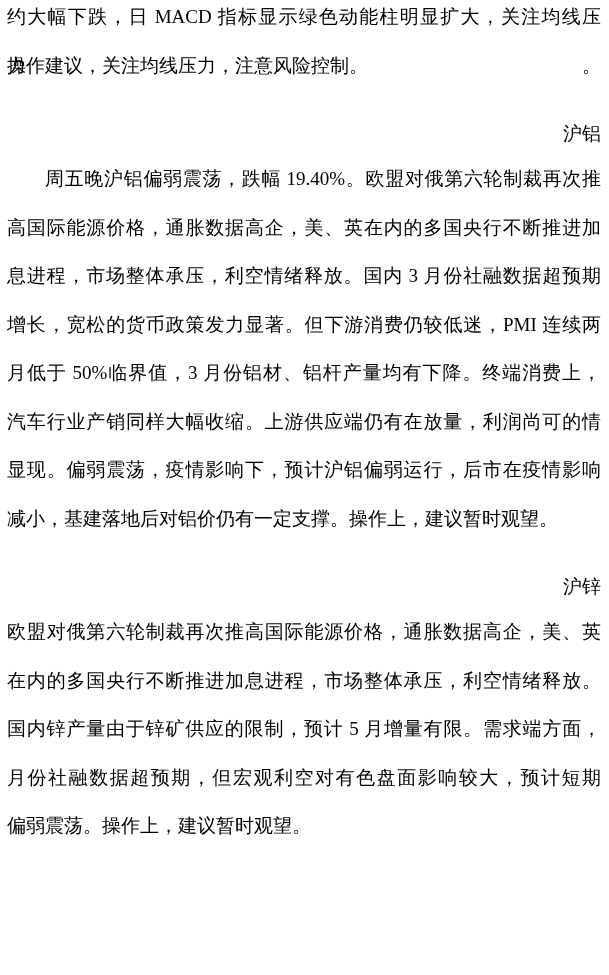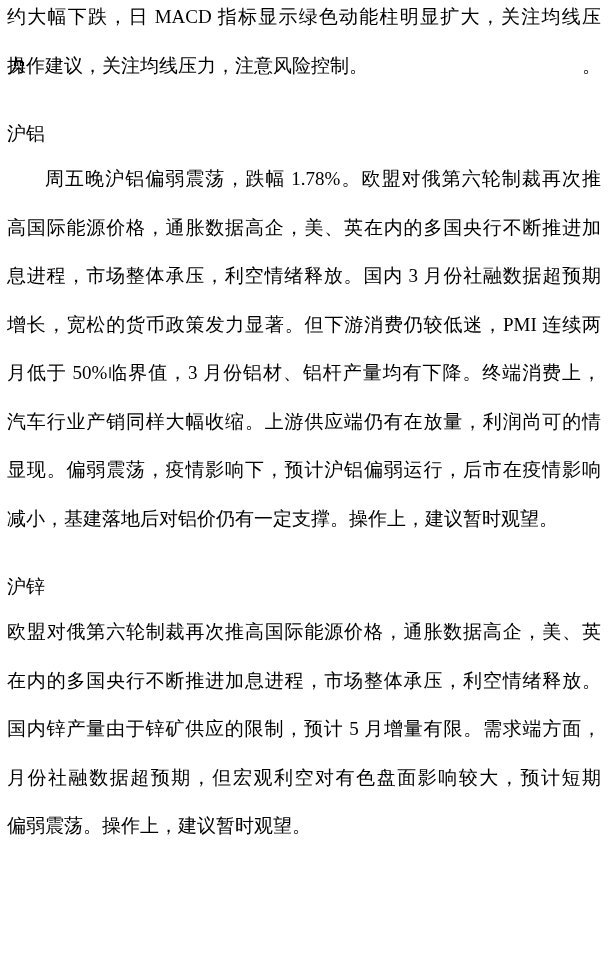--- a/index.html
+++ b/index.html
@@ -35,31 +35,31 @@
     -moz-text-align-last: justify;
     text-justify: inter-character;
   }
   .line.indent {
     text-indent: 38px;
   }
   .line.heading {
     height: 43px;
     line-height: 43px;
     margin-top: 22px;
-    text-align: left;
+    text-align: right;
   }
 </style>
 </head>
 <body style="background: rgb(255, 255, 255);">
 
 <main class="doc" id="doc" style="color: rgb(0, 0, 0);">
     <div class="line justify">约大幅下跌，日 MACD 指标显示绿色动能柱明显扩大，关注均线压力。</div>
     <div class="line">操作建议，关注均线压力，注意风险控制。</div>
     <div class="line heading">沪铝</div>
-    <div class="line justify indent">周五晚沪铝偏弱震荡，跌幅 1.78%。欧盟对俄第六轮制裁再次推</div>
+    <div class="line justify indent">周五晚沪铝偏弱震荡，跌幅 19.40%。欧盟对俄第六轮制裁再次推</div>
     <div class="line justify">高国际能源价格，通胀数据高企，美、英在内的多国央行不断推进加</div>
     <div class="line justify">息进程，市场整体承压，利空情绪释放。国内 3 月份社融数据超预期</div>
     <div class="line justify">增长，宽松的货币政策发力显著。但下游消费仍较低迷，PMI 连续两</div>
     <div class="line justify">月低于 50%临界值，3 月份铝材、铝杆产量均有下降。终端消费上，</div>
     <div class="line justify">汽车行业产销同样大幅收缩。上游供应端仍有在放量，利润尚可的情</div>
     <div class="line justify">显现。偏弱震荡，疫情影响下，预计沪铝偏弱运行，后市在疫情影响</div>
     <div class="line">减小，基建落地后对铝价仍有一定支撑。操作上，建议暂时观望。</div>
     <div class="line heading">沪锌</div>
     <div class="line justify">欧盟对俄第六轮制裁再次推高国际能源价格，通胀数据高企，美、英</div>
     <div class="line justify">在内的多国央行不断推进加息进程，市场整体承压，利空情绪释放。</div>

